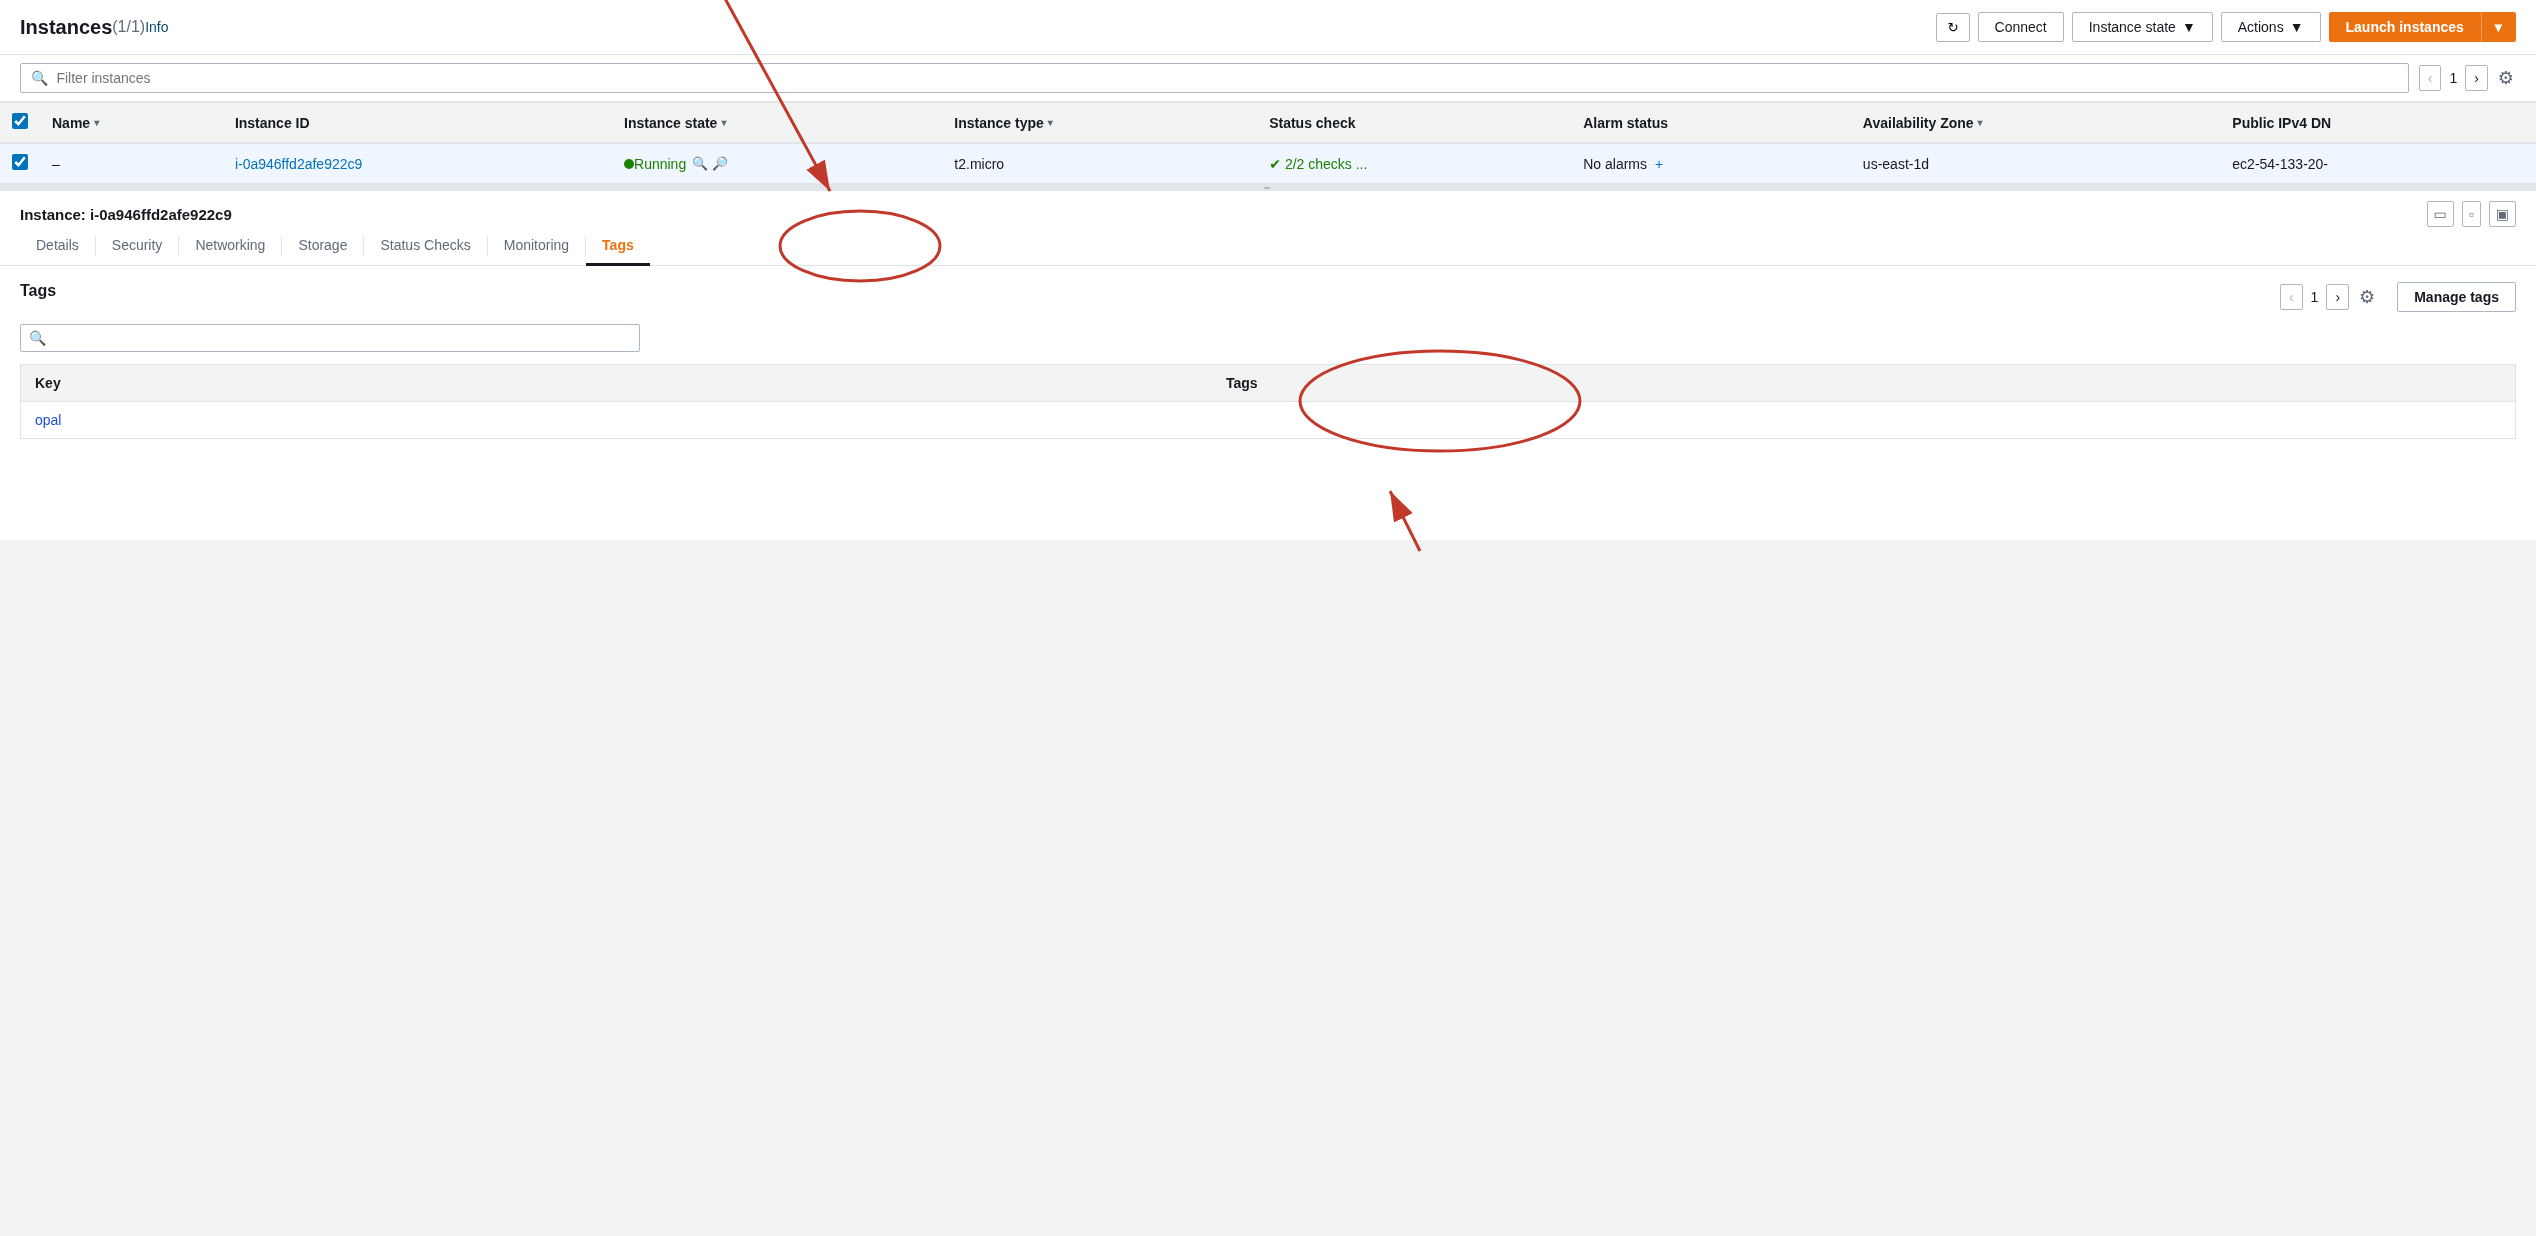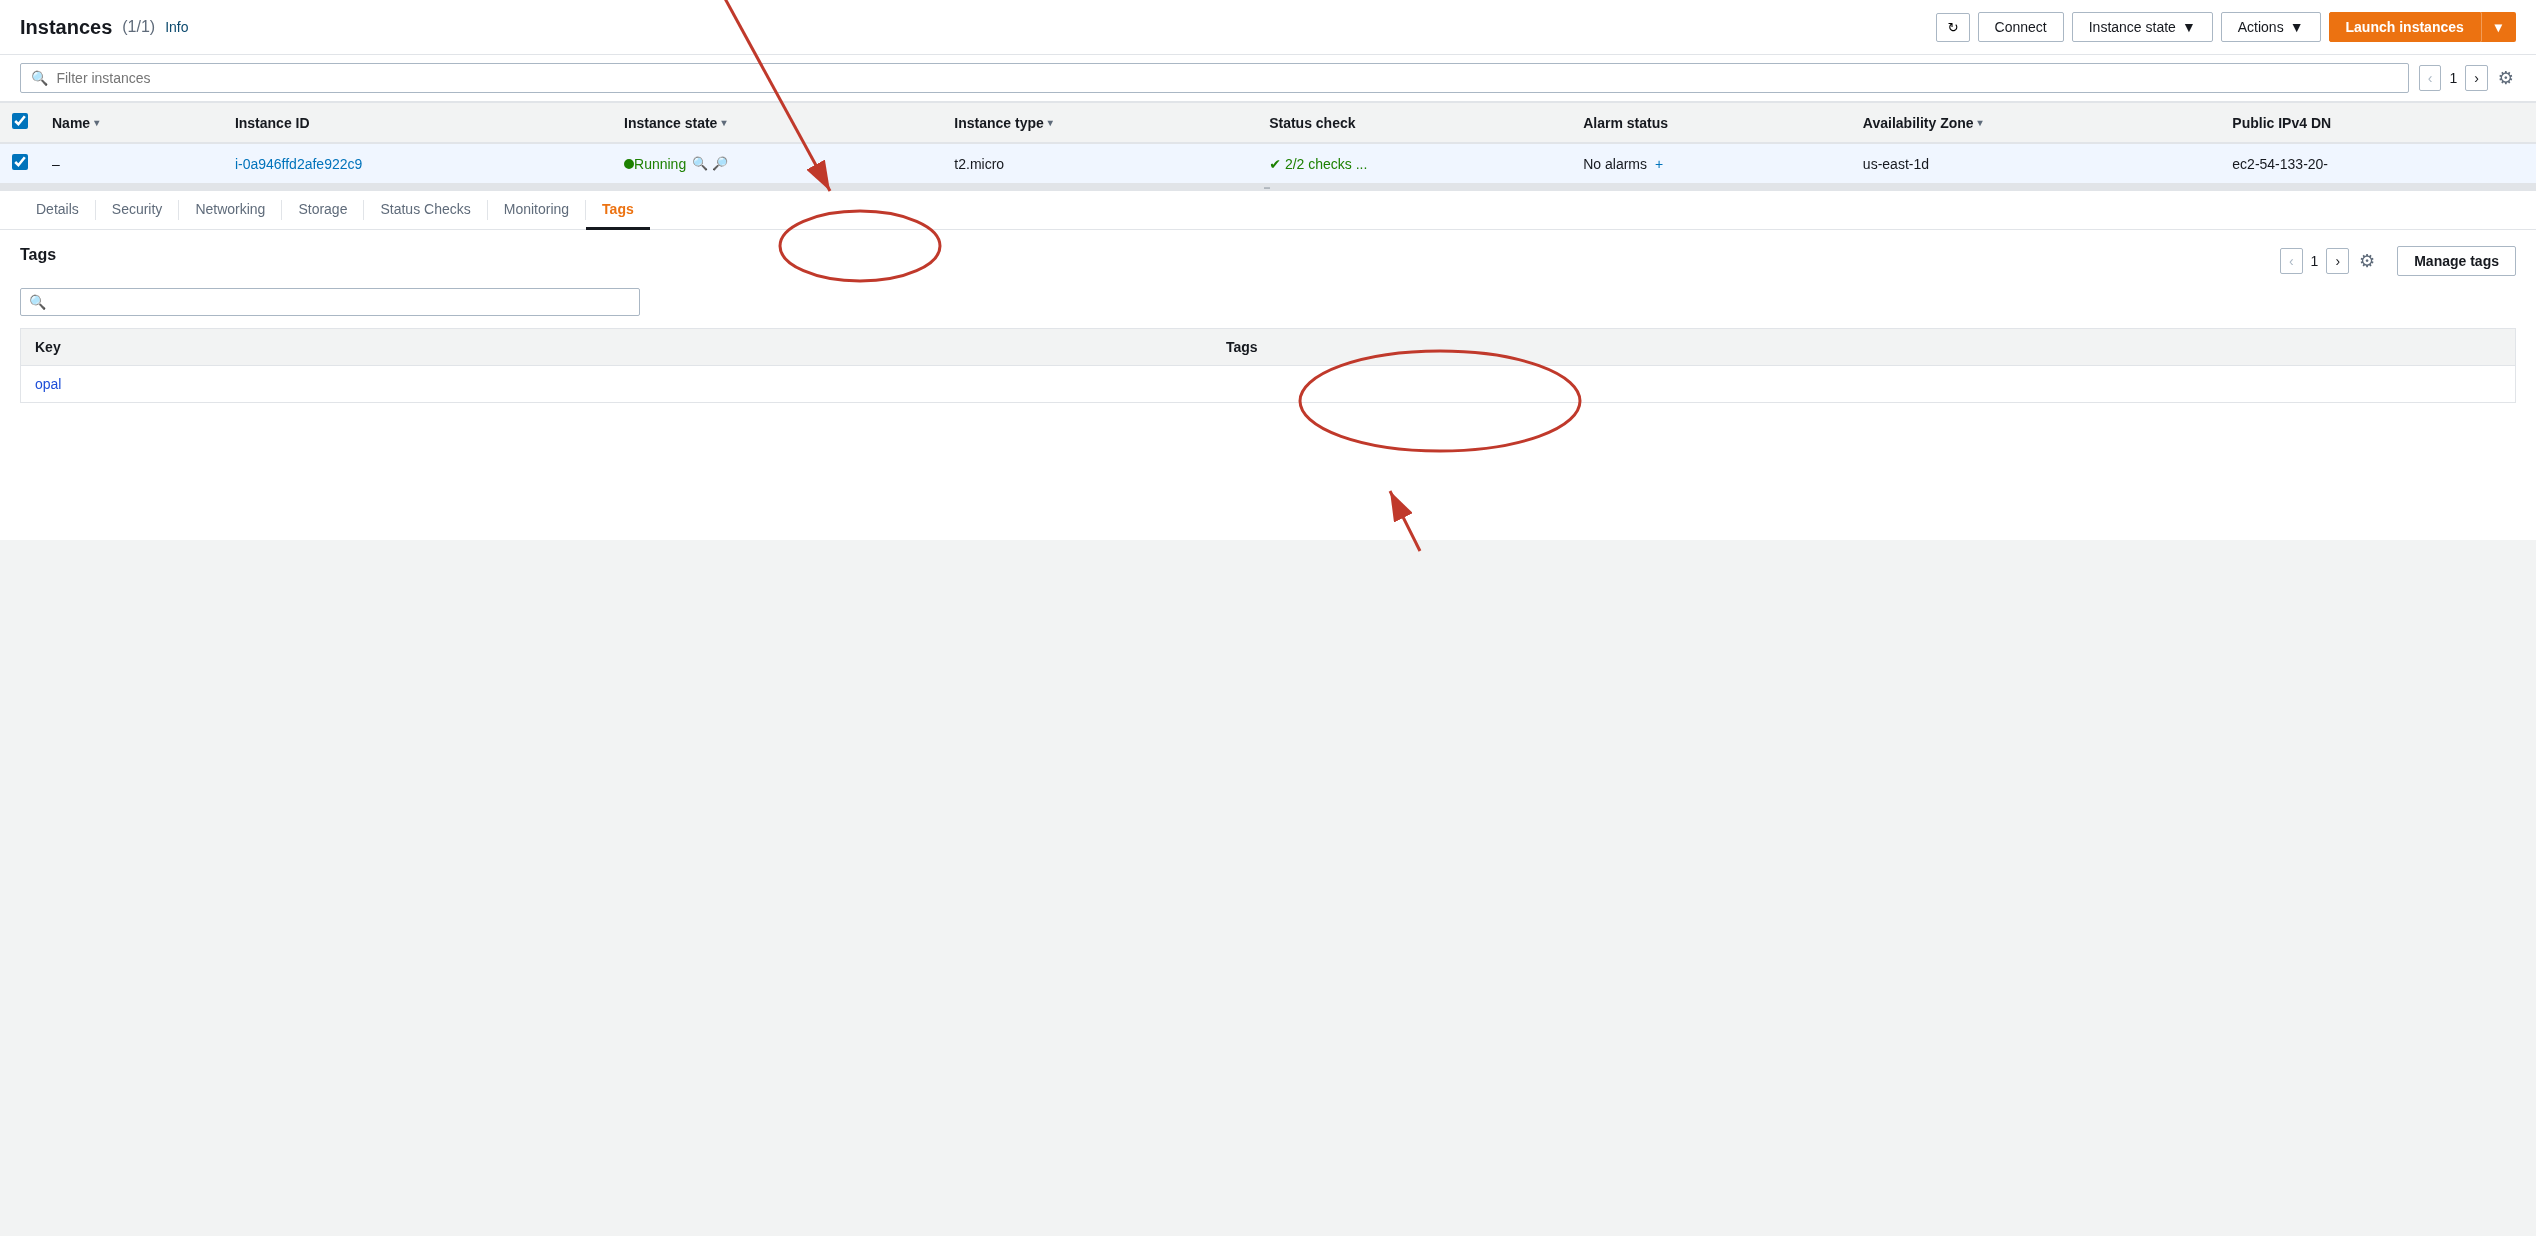--- a/index.html
+++ b/index.html
@@ -5,21 +5,20 @@
     * { box-sizing: border-box; margin: 0; padding: 0; }
     body { font-family: "Amazon Ember", Arial, sans-serif; font-size: 14px; background: #f8f8f8; color: #16191f; }
 
     
     .page-header {
       display: flex;
       align-items: center;
       padding: 12px 20px;
       background: #fff;
       border-bottom: 1px solid #e1e4e8;
-      gap: 10px;
     }
     .page-title {
       font-size: 20px;
       font-weight: 700;
       color: #16191f;
     }
     .page-title-count {
       font-size: 16px;
       font-weight: 400;
       color: #5f6b7a;
@@ -446,20 +445,28 @@
       </table>
     </div>
   </div>
 
   <div class="resize-handle">
     <span class="resize-dots">⎯</span>
   </div>
 
   <div class="bottom-panel overlay-container">
 
+    <div style="display:flex; align-items:center; justify-content:space-between; padding: 10px 20px 0 20px; background:#fff;">
+      <span class="instance-label" style="padding:0;">Instance: i-0a946ffd2afe922c9</span>
+      <div class="panel-layout-icons" style="padding:0;">
+        <button class="layout-icon-btn">▭</button>
+        <button class="layout-icon-btn">▫</button>
+        <button class="layout-icon-btn">▣</button>
+      </div>
+    </div>
 
     <div class="detail-tabs">
       <div class="tab-item">Details</div>
       <div class="tab-separator"></div>
       <div class="tab-item">Security</div>
       <div class="tab-separator"></div>
       <div class="tab-item">Networking</div>
       <div class="tab-separator"></div>
       <div class="tab-item">Storage</div>
       <div class="tab-separator"></div>

